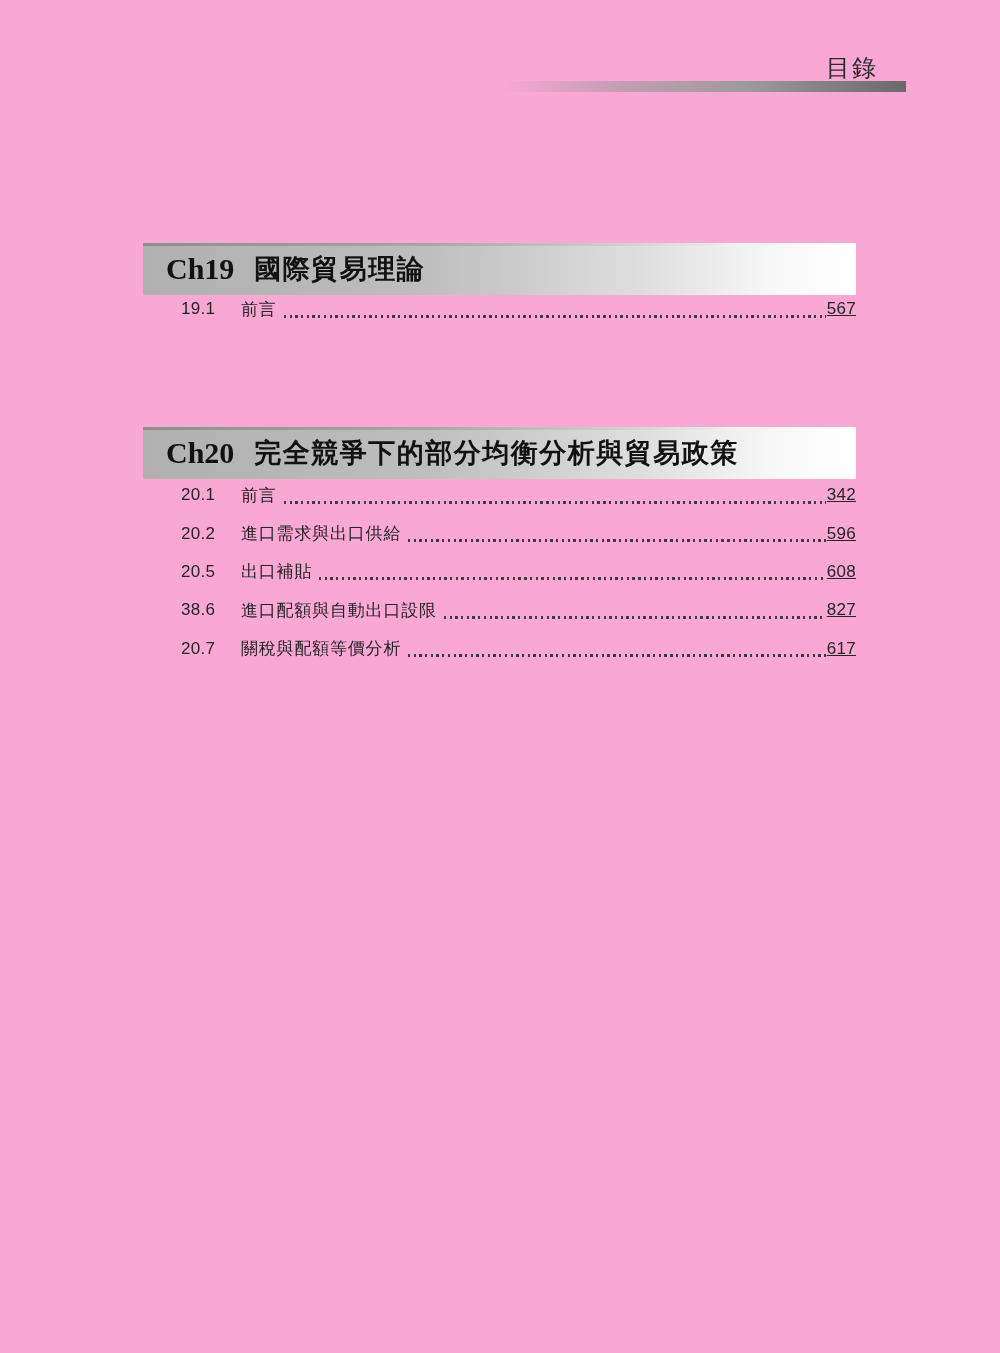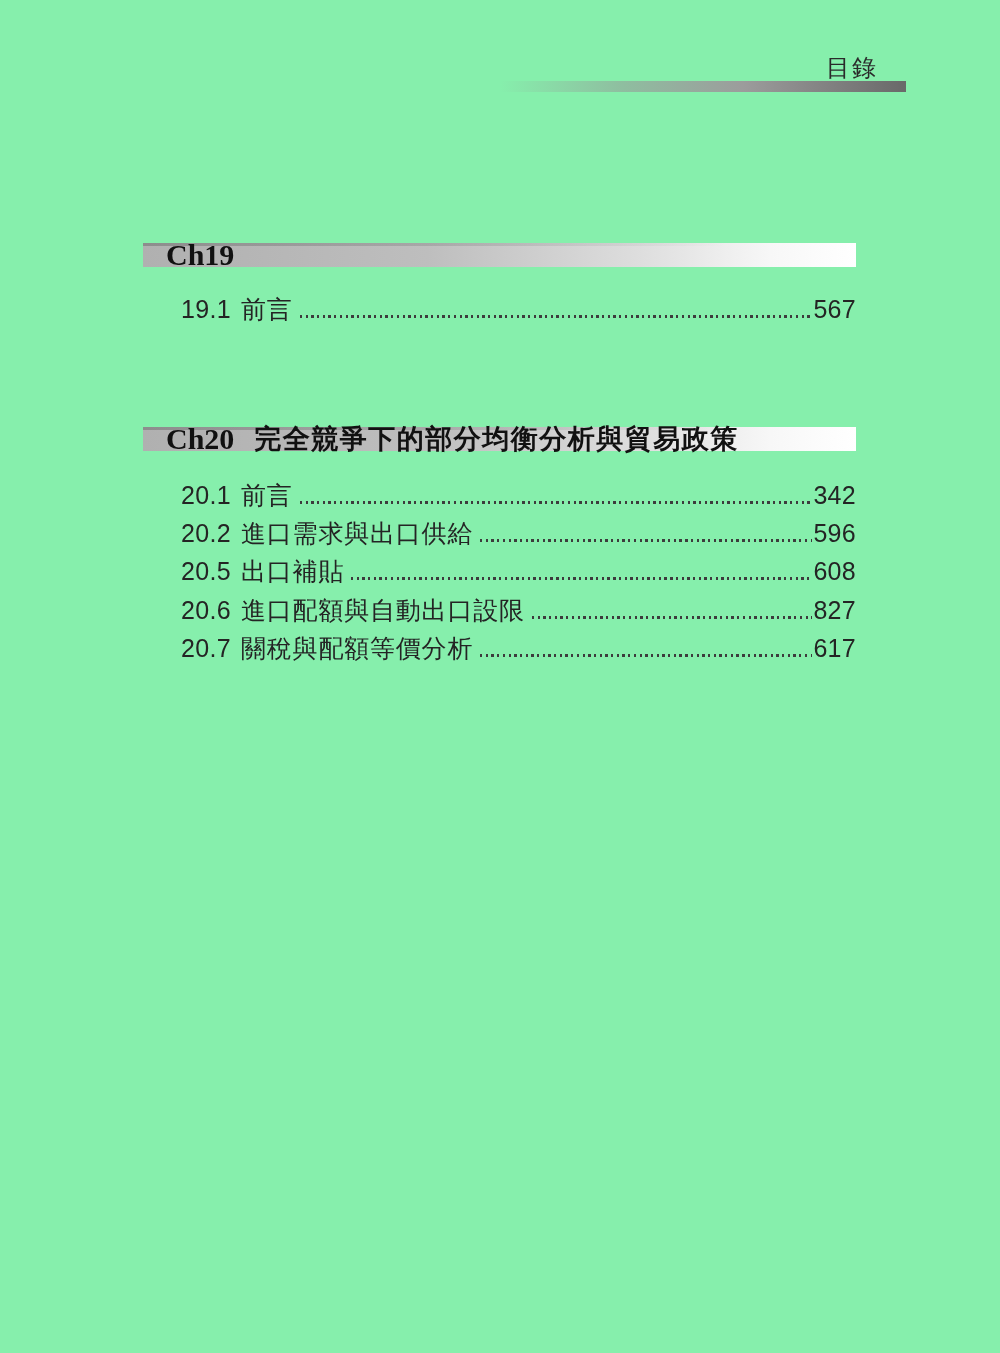--- a/index.html
+++ b/index.html
@@ -4,21 +4,21 @@
 <style>
   html, body {
     margin: 0;
     padding: 0;
     background: #ffffff;
   }
   .page {
     position: relative;
     width: 1000px;
     height: 1353px;
-    background: #86efac;
+    background: #f9a8d4;
     overflow: hidden;
     font-family: "Liberation Sans", "DejaVu Sans", sans-serif;
     color: #232323;
   }
 
   
   .toc-label {
     position: absolute;
     top: 52px;
     right: 122px;
@@ -37,21 +37,21 @@
       rgba(150,150,150,0.55) 30%,
       #9c9c9c 60%,
       #696969 100%);
   }
 
   
   .chapter-bar {
     position: absolute;
     left: 143px;
     width: 713px;
-    height: 24px;
+    height: 52px;
     display: flex;
     align-items: center;
     background-image:
       linear-gradient(90deg, rgba(60,60,60,0.30) 0%, rgba(60,60,60,0.14) 50%, rgba(60,60,60,0) 82%),
       linear-gradient(90deg, #b0b0b0 0%, #bebebe 40%, #dedede 70%, #f7f7f7 88%, #ffffff 100%);
     background-size: 100% 3px, 100% 100%;
     background-repeat: no-repeat, no-repeat;
     background-position: left top, left top;
     text-align: right;
   }
@@ -80,21 +80,21 @@
     left: 143px;
     width: 713px;
   }
   .toc-list.list-ch19 { top: 290px; }
   .toc-list.list-ch20 { top: 476px; }
 
   .toc-row {
     display: flex;
     align-items: center;
     height: 38.4px;
-    font-size: 25px;
+    font-size: 17px;
     color: #242424;
   }
   .row-num {
     margin-left: 38px;
     width: 60px;
     flex: none;
     letter-spacing: 0.3px;
   }
   .row-title {
     flex: none;
@@ -106,32 +106,34 @@
     height: 3px;
     margin: 14px 1px 0 7px;
     background: repeating-linear-gradient(90deg,
       #3c3c3c 0px, #3c3c3c 2.3px,
       transparent 2.3px, transparent 5.7px);
   }
   .row-page {
     flex: none;
     text-align: center;
     letter-spacing: 0.3px;
+    text-decoration: underline;
   }
 </style>
 </head>
 <body>
 
 <div class="page">
 
   <div class="toc-label">目錄</div>
   <div class="top-rule"></div>
 
   <div class="chapter-bar ch19">
     <span class="chapter-num">Ch19</span>
+    <span class="chapter-title">國際貿易理論</span>
   </div>
 
   <div class="toc-list list-ch19">
     <div class="toc-row">
       <span class="row-num">19.1</span>
       <span class="row-title">前言</span>
       <span class="dot-leader"></span>
       <span class="row-page">567</span>
     </div>
   </div>
@@ -154,21 +156,21 @@
       <span class="dot-leader"></span>
       <span class="row-page">596</span>
     </div>
     <div class="toc-row">
       <span class="row-num">20.5</span>
       <span class="row-title">出口補貼</span>
       <span class="dot-leader"></span>
       <span class="row-page">608</span>
     </div>
     <div class="toc-row">
-      <span class="row-num">20.6</span>
+      <span class="row-num">38.6</span>
       <span class="row-title">進口配額與自動出口設限</span>
       <span class="dot-leader"></span>
       <span class="row-page">827</span>
     </div>
     <div class="toc-row">
       <span class="row-num">20.7</span>
       <span class="row-title">關稅與配額等價分析</span>
       <span class="dot-leader"></span>
       <span class="row-page">617</span>
     </div>

